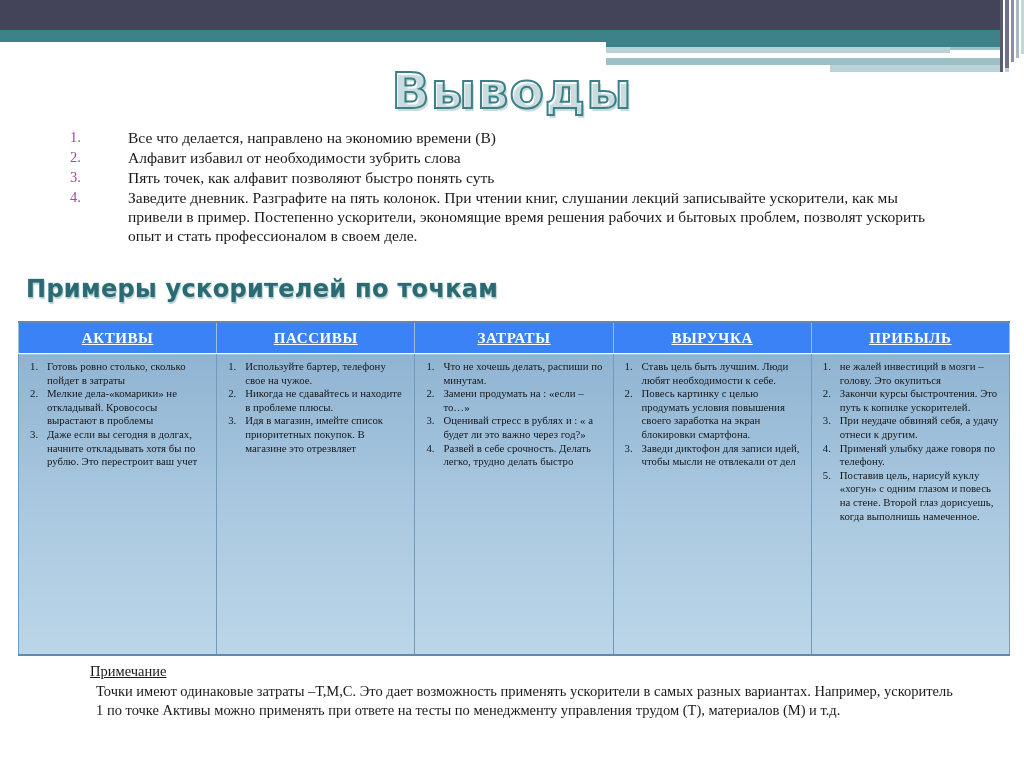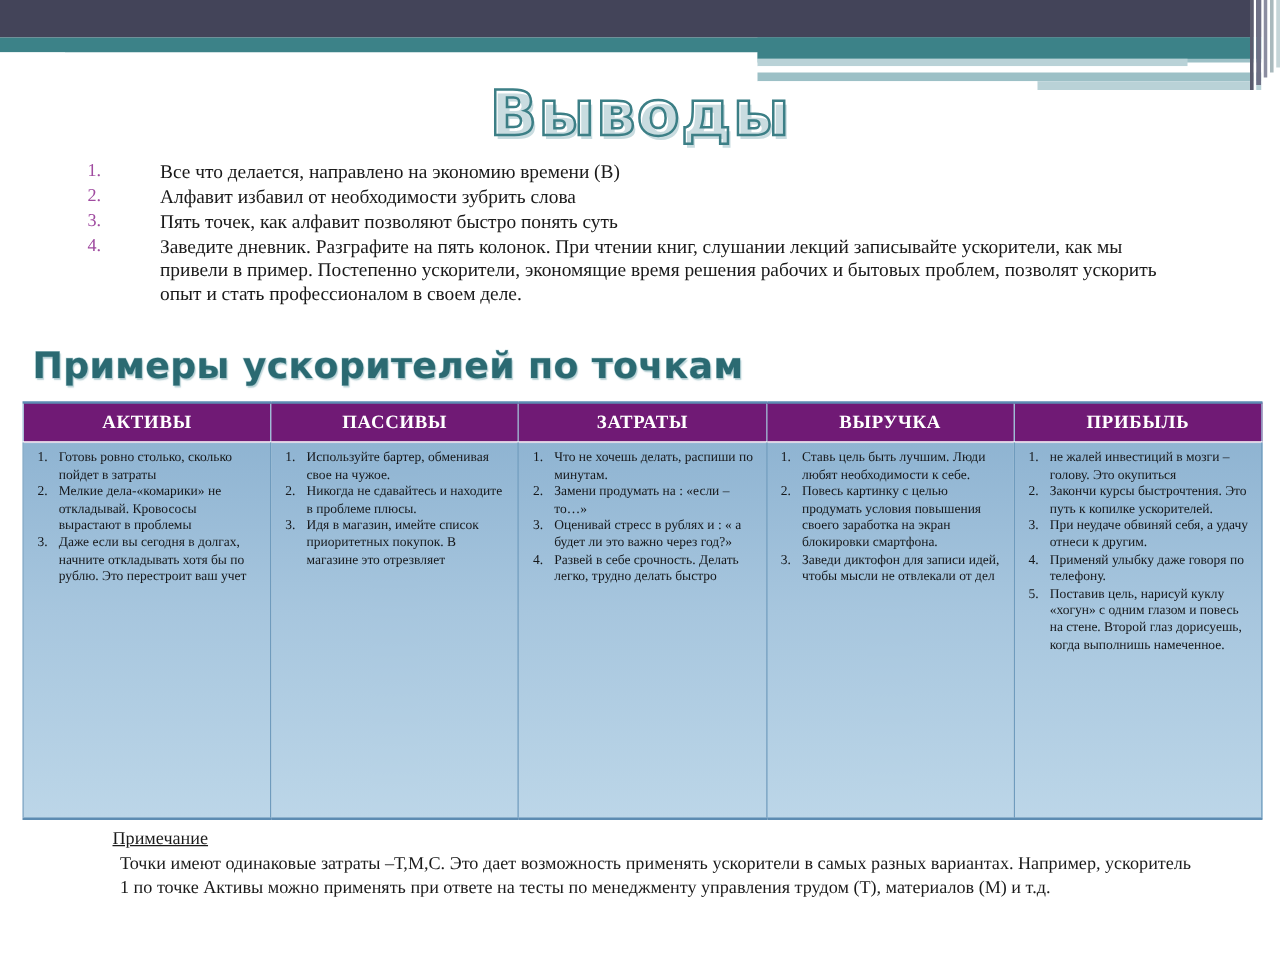--- a/index.html
+++ b/index.html
@@ -122,51 +122,52 @@
     font-size: 14.5px;
   }
   .intro-txt { flex: 1; }
 
   
   .subtitle {
     position: absolute;
     left: 26px; top: 275px;
     font-family: "DejaVu Sans", sans-serif;
     font-weight: bold;
-    font-size: 29px;
+    font-size: 24px;
     color: #2b6a72;
     -webkit-text-stroke: 0.8px #bcd9dd;
     paint-order: stroke fill;
     text-shadow: 1px 2px 1px rgba(140,180,186,0.6);
     letter-spacing: 0.3px;
     text-align: center;
   }
 
   
   .tbl {
     position: absolute;
     left: 18px; top: 321px;
     width: 992px;
     border-collapse: collapse;
     table-layout: fixed;
   }
   .tbl th {
     height: 28px;
-    background: #701a75;
+    background: #3b82f6;
     color: #ffffff;
     font-family: "Liberation Serif", serif;
     font-weight: bold;
     font-size: 15px;
     letter-spacing: 0.6px;
     text-align: center;
     border-left: 1px solid #9dbdd6;
     border-right: 1px solid #9dbdd6;
     border-top: 2px solid #5d8cb2;
     border-bottom: 1px solid #ffffff;
     vertical-align: middle;
+    text-decoration: underline;
   }
   .tbl td {
     background: linear-gradient(to bottom, #8fb4d2 0%, #a7c6de 45%, #bcd6e8 100%);
     vertical-align: top;
     padding: 6px 4px 6px 4px;
     border-left: 1px solid #6f9bbd;
     border-right: 1px solid #6f9bbd;
     border-bottom: 2px solid #5d8cb2;
     height: 288px;
   }
@@ -287,21 +288,21 @@
             <span class="c-num">3.</span>
             <span class="c-txt">Даже если вы сегодня в долгах, начните откладывать хотя бы по рублю. Это перестроит ваш учет</span>
           </div>
         </div>
       </td>
 
       <td>
         <div class="cellwrap">
           <div class="c-item">
             <span class="c-num">1.</span>
-            <span class="c-txt">Используйте бартер, обменивая свое на чужое.</span>
+            <span class="c-txt">Используйте бартер, телефону свое на чужое.</span>
           </div>
           <div class="c-item">
             <span class="c-num">2.</span>
             <span class="c-txt">Никогда не сдавайтесь и находите в проблеме плюсы.</span>
           </div>
           <div class="c-item">
             <span class="c-num">3.</span>
             <span class="c-txt">Идя в магазин, имейте список приоритетных покупок. В магазине это отрезвляет</span>
           </div>
         </div>

